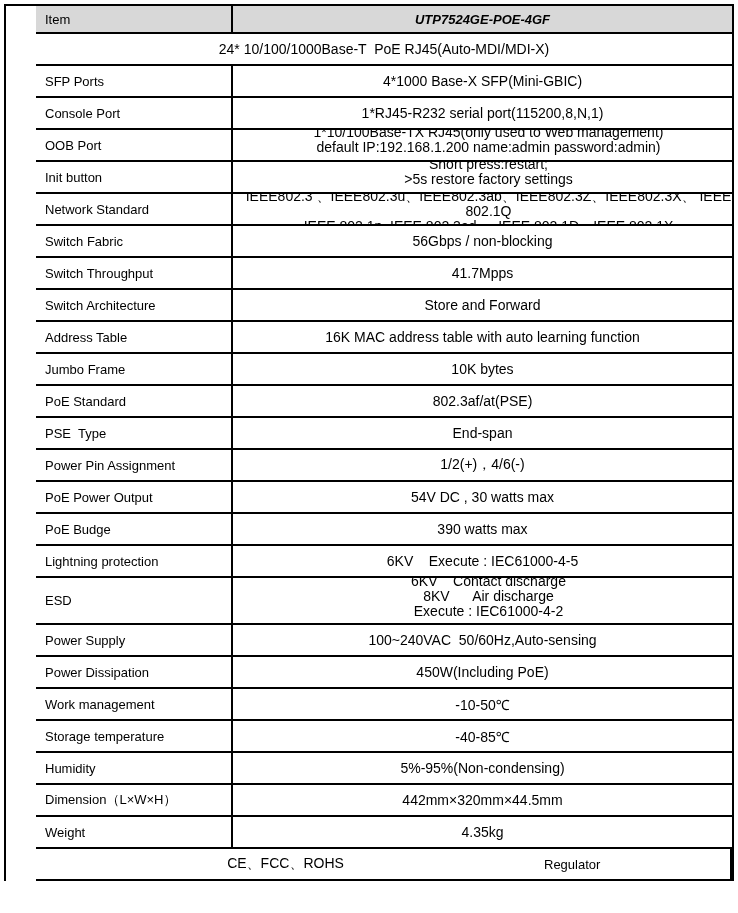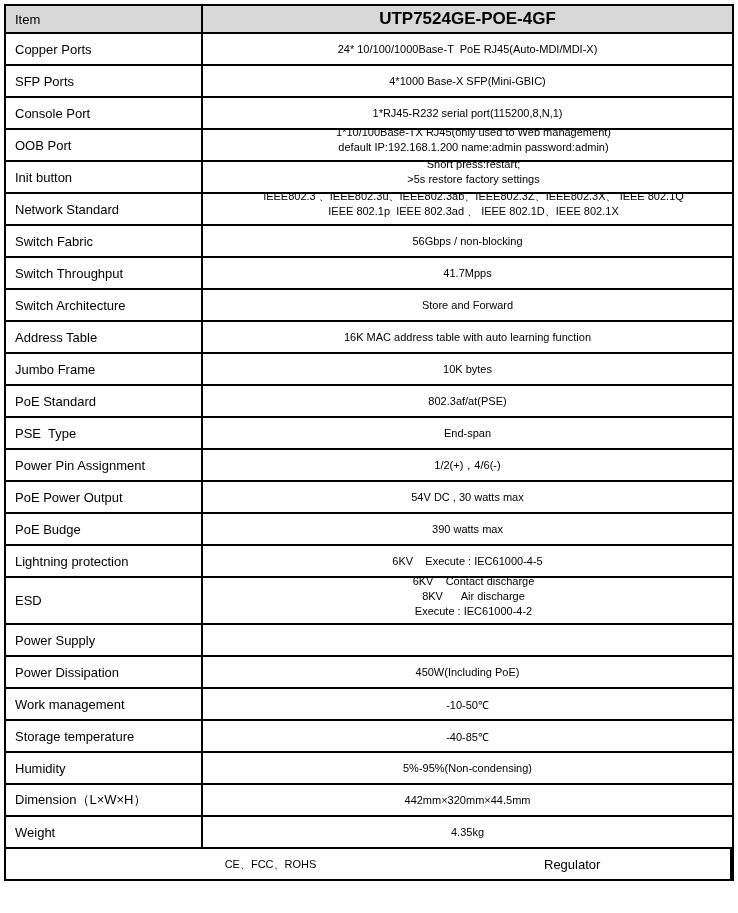--- a/index.html
+++ b/index.html
@@ -15,20 +15,21 @@
   .sheet {
     position: absolute;
     top: 4px;
     left: 4px;
     width: 730px;
   }
   .spec-table {
     border: 2px solid #000;
     border-bottom: none;
     background: #fff;
+    padding-left: 30px;
   }
   .row {
     display: flex;
     height: 32px;
     border-bottom: 2px solid #000;
     overflow: hidden;
     box-sizing: border-box;
   }
   .row.header { height: 28px; }
   .row.ml3 { height: 47px; }
@@ -44,26 +45,26 @@
     padding-left: 9px;
     font-size: 13px;
     white-space: pre-wrap;
   }
   .cell.value {
     flex: 1 1 auto;
     display: flex;
     align-items: center;
     justify-content: center;
     text-align: center;
-    font-size: 11px;
+    font-size: 14px;
     white-space: pre-wrap;
     min-width: 0;
   }
   .row.header .cell { background: #d8d8d8; }
-  .row.header .cell.value { font-weight: bold; font-size: 17px; }
+  .row.header .cell.value { font-weight: bold; font-size: 13px; font-style: italic; }
   
   .cell.value.ml {
     display: block;
     line-height: 15px;
     padding-top: 0;
     margin-left: 12px;
   }
   .cell.value.ml2 { margin-top: -5px; }
   .cell.value.ml.ml3v { line-height: 15px; margin-top: -4px; }
 </style>
@@ -71,21 +72,20 @@
 <body>
 
 <div class="sheet">
   <div class="spec-table">
     <div class="row header">
       <div class="cell label">Item</div>
       <div class="cell value">UTP7524GE-POE-4GF</div>
     </div>
     <div id="table-body">
         <div class="row">
-          <div class="cell label">Copper Ports</div>
           <div class="cell value">24* 10/100/1000Base-T  PoE RJ45(Auto-MDI/MDI-X)</div>
         </div>
         <div class="row">
           <div class="cell label">SFP Ports</div>
           <div class="cell value">4*1000 Base-X SFP(Mini-GBIC)</div>
         </div>
         <div class="row">
           <div class="cell label">Console Port</div>
           <div class="cell value">1*RJ45-R232 serial port(115200,8,N,1)</div>
         </div>
@@ -149,20 +149,21 @@
           <div class="cell value">6KV    Execute : IEC61000-4-5</div>
         </div>
         <div class="row ml3">
           <div class="cell label">ESD</div>
           <div class="cell value ml ml3v">6KV    Contact discharge
 8KV      Air discharge
 Execute : IEC61000-4-2</div>
         </div>
         <div class="row">
           <div class="cell label">Power Supply</div>
+          <div class="cell value">100~240VAC  50/60Hz,Auto-sensing</div>
         </div>
         <div class="row">
           <div class="cell label">Power Dissipation</div>
           <div class="cell value">450W(Including PoE)</div>
         </div>
         <div class="row">
           <div class="cell label">Work management</div>
           <div class="cell value">-10-50℃</div>
         </div>
         <div class="row">

